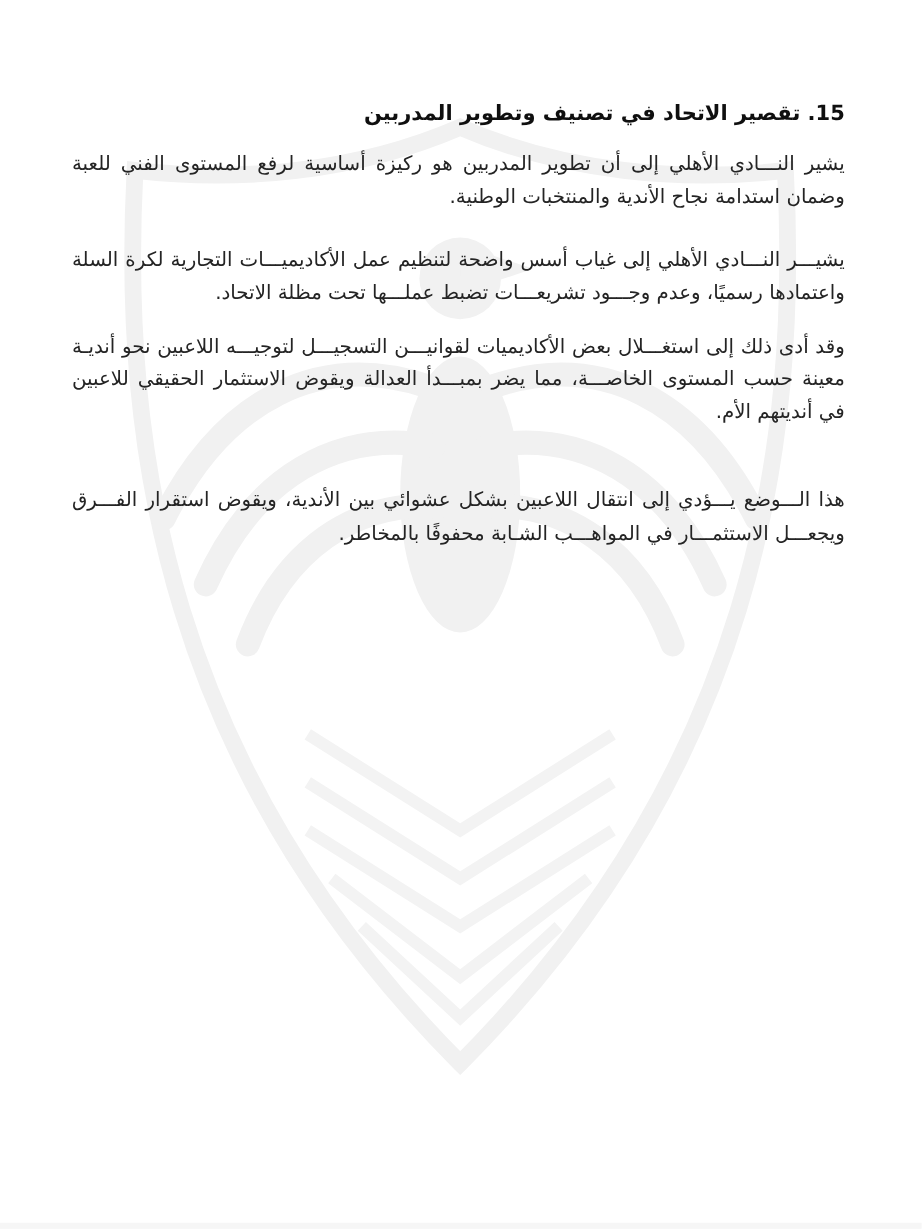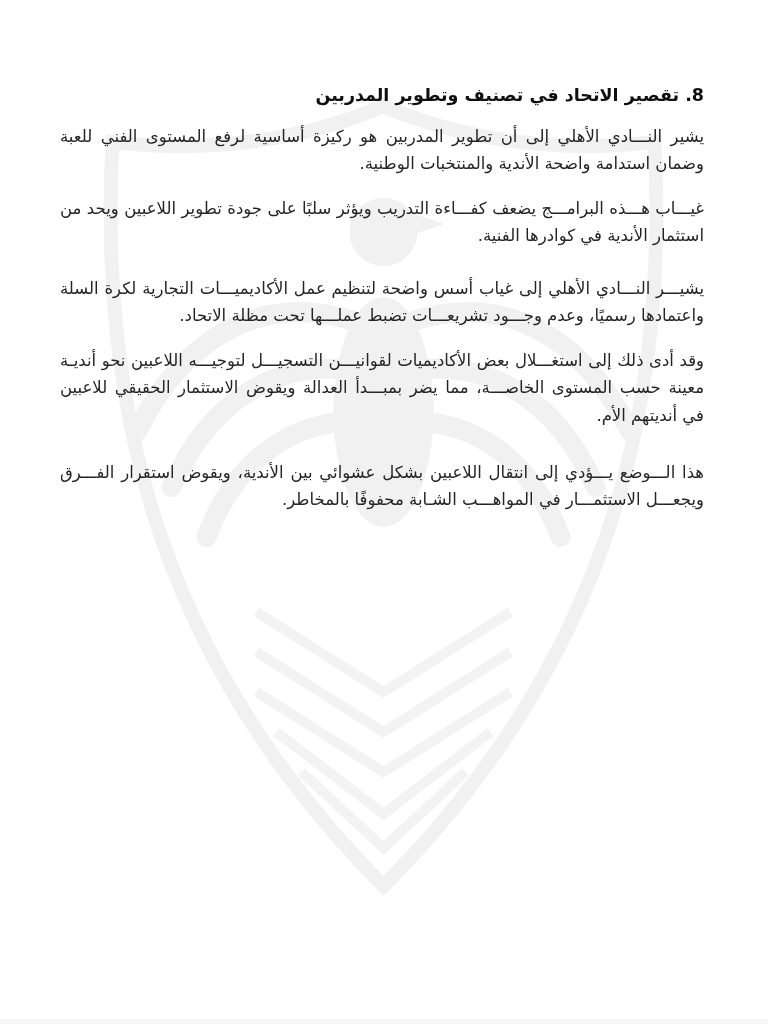--- a/index.html
+++ b/index.html
@@ -44,21 +44,21 @@
 
   .paragraph {
     font-size: 16.5px;
     line-height: 1.64;
     color: #242424;
     text-align: justify;
     text-align-last: right;
     margin: 0 0 18px 0;
   }
 
-  .paragraph.gap-before { margin-top: 30px; }
+  .paragraph.gap-before { margin-top: 47px; }
   .paragraph:last-child { margin-bottom: 0; }
 
   .page-bottom-edge {
     position: absolute;
     bottom: 0;
     left: 0;
     width: 100%;
     height: 5px;
     background: #f6f6f6;
   }
@@ -88,23 +88,22 @@
     <path d="M180 560 L307 640 L434 560"></path>
     <path d="M180 600 L307 680 L434 600"></path>
     <path d="M200 640 L307 722 L414 640"></path>
     <path d="M225 680 L307 756 L389 680"></path>
   </g>
 </svg>
 
 <main class="page-content">
 
   <section class="section">
-    <h2 class="section-heading">8. تقصير الاتحاد في تصنيف وتطوير المدربين</h2>
-    <p class="paragraph">يشير النـــادي الأهلي إلى أن تطوير المدربين هو ركيزة أساسية لرفع المستوى الفني للعبة وضمان استدامة واضحة الأندية والمنتخبات الوطنية.</p>
-    <p class="paragraph">غيـــاب هـــذه البرامـــج يضعف كفـــاءة التدريب ويؤثر سلبًا على جودة تطوير اللاعبين ويحد من استثمار الأندية في كوادرها الفنية.</p>
+    <h2 class="section-heading">15. تقصير الاتحاد في تصنيف وتطوير المدربين</h2>
+    <p class="paragraph">يشير النـــادي الأهلي إلى أن تطوير المدربين هو ركيزة أساسية لرفع المستوى الفني للعبة وضمان استدامة نجاح الأندية والمنتخبات الوطنية.</p>
   </section>
 
   <section class="section">
     <p class="paragraph">يشيـــر النـــادي الأهلي إلى غياب أسس واضحة لتنظيم عمل الأكاديميـــات التجارية لكرة السلة واعتمادها رسميًا، وعدم وجـــود تشريعـــات تضبط عملـــها تحت مظلة الاتحاد.</p>
     <p class="paragraph">وقد أدى ذلك إلى استغـــلال بعض الأكاديميات لقوانيـــن التسجيـــل لتوجيـــه اللاعبين نحو أنديـة معينة حسب المستوى الخاصـــة، مما يضر بمبـــدأ العدالة ويقوض الاستثمار الحقيقي للاعبين في أنديتهم الأم.</p>
   </section>
 
   <section class="section">
     <p class="paragraph gap-before">هذا الـــوضع يـــؤدي إلى انتقال اللاعبين بشكل عشوائي بين الأندية، ويقوض استقرار الفـــرق ويجعـــل الاستثمـــار في المواهـــب الشـابة محفوفًا بالمخاطر.</p>
   </section>

